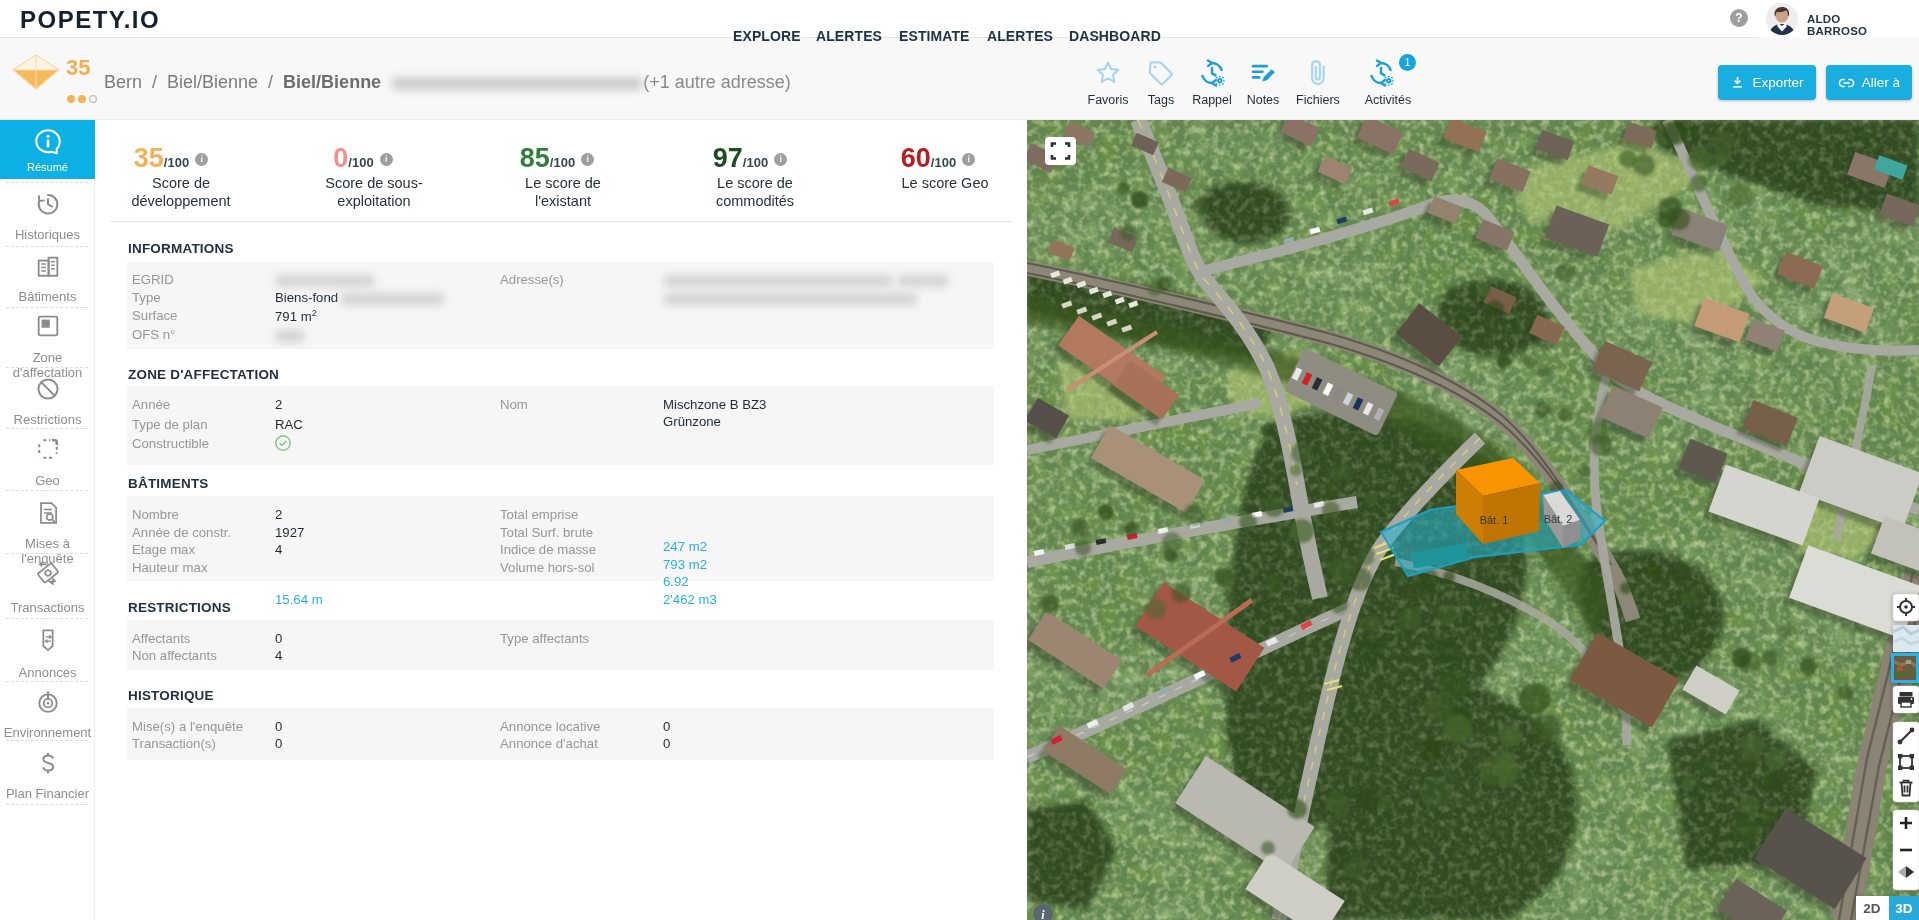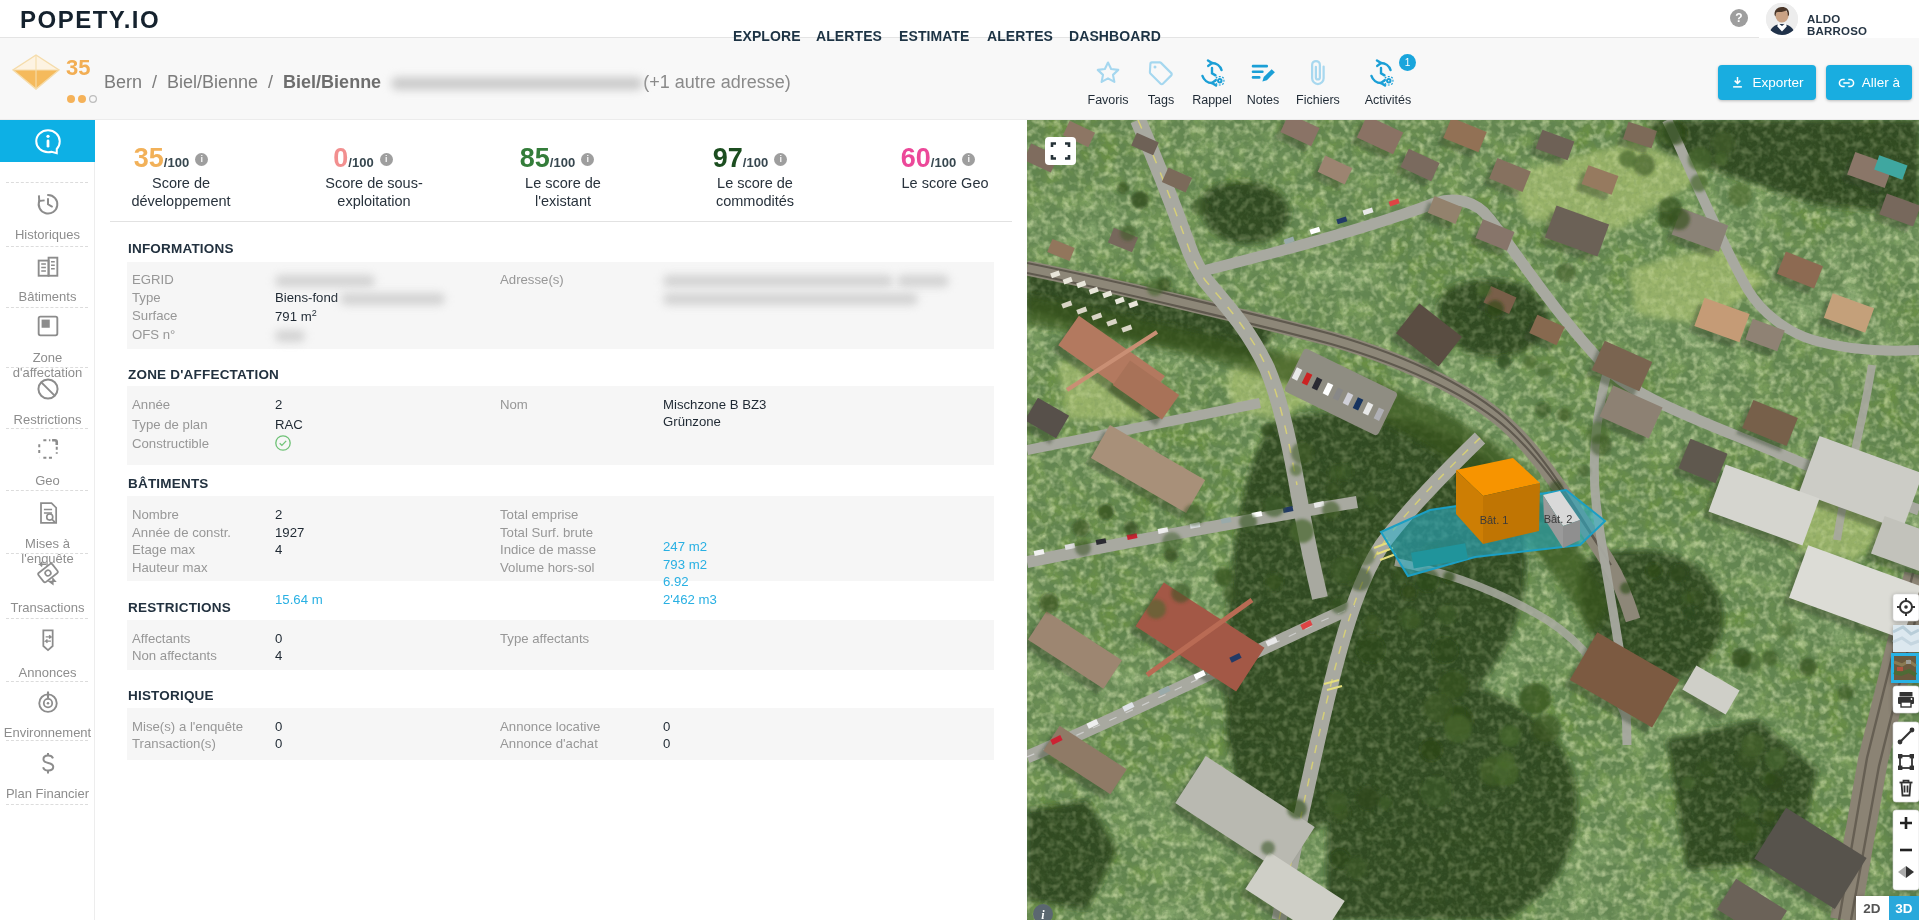--- a/index.html
+++ b/index.html
@@ -38,21 +38,21 @@
   box-shadow:0 1px 3px rgba(0,0,0,.25); }
 #badge1 { position:absolute; left:1399px; top:16px; width:17px; height:17px; border-radius:50%;
   background:#19a5dc; color:#fff; font-size:10px; text-align:center; line-height:17px; z-index:2; }
 
 
 #sidebar { position:absolute; left:0; top:120px; width:95px; height:800px; background:#fff;
   border-right:1px solid #ededed; z-index:20; }
 .sideitem { position:absolute; left:0; width:95px; text-align:center; z-index:21; }
 .sideitem .lbl { font-size:13px; color:#8d8d8d; }
 .sidesep { position:absolute; left:6px; width:82px; border-top:1px dashed #dcdcdc; z-index:21; }
-#side-active { position:absolute; left:0; top:120px; width:95px; height:42px; background:#0db0e5;
+#side-active { position:absolute; left:0; top:120px; width:95px; height:59px; background:#0db0e5;
   z-index:22; text-align:center; }
 #side-active .lbl { color:#fff; font-size:11px; }
 
 
 #content { position:absolute; left:95px; top:120px; width:932px; height:800px; background:#fff; }
 .scorecol { position:absolute; top:23px; text-align:center; white-space:nowrap; }
 .scorenum { font-size:27px; font-weight:bold; }
 .scoreden { font-size:13px; font-weight:bold; color:#37474f; }
 .scoreinfo { display:inline-block; width:13px; height:13px; border-radius:50%; background:#9e9e9e;
   color:#f6f6f6; font-size:9px; line-height:13px; font-weight:bold; vertical-align:5px; margin-left:6px;}
@@ -258,21 +258,21 @@
   <div class="scorelbl" style="left:219px;width:120px;text-align:center">Score de sous-<br>exploitation</div>
   <div class="scorecol" style="left:412px;width:100px">
     <span class="scorenum" style="color:#347d3a">85</span><span class="scoreden">/100</span><span class="scoreinfo">i</span>
   </div>
   <div class="scorelbl" style="left:418px;width:100px;text-align:center">Le score de<br>l'existant</div>
   <div class="scorecol" style="left:605px;width:100px">
     <span class="scorenum" style="color:#1c4e20">97</span><span class="scoreden">/100</span><span class="scoreinfo">i</span>
   </div>
   <div class="scorelbl" style="left:610px;width:100px;text-align:center">Le score de<br>commodités</div>
   <div class="scorecol" style="left:793px;width:100px">
-    <span class="scorenum" style="color:#ec4899">60</span><span class="scoreden">/100</span><span class="scoreinfo">i</span>
+    <span class="scorenum" style="color:#b91c1c">60</span><span class="scoreden">/100</span><span class="scoreinfo">i</span>
   </div>
   <div class="scorelbl" style="left:800px;width:100px;text-align:center">Le score Geo</div>
   <div id="scorehr"></div>
 
   <div class="sechead" style="top:121px">INFORMATIONS</div>
   <div class="panel" style="top:142px;height:87px"></div>
   <div class="prow plabel" style="left:37px;top:152px">EGRID</div>
   <div class="prow" style="left:180px;top:152px"><span class="blurv" style="width:100px;height:12px"></span></div>
   <div class="prow plabel" style="left:37px;top:170px">Type</div>
   <div class="prow pvalue" style="left:180px;top:170px">Biens-fond<span class="blurv" style="width:105px;height:12px;margin-left:2px"></span></div>

